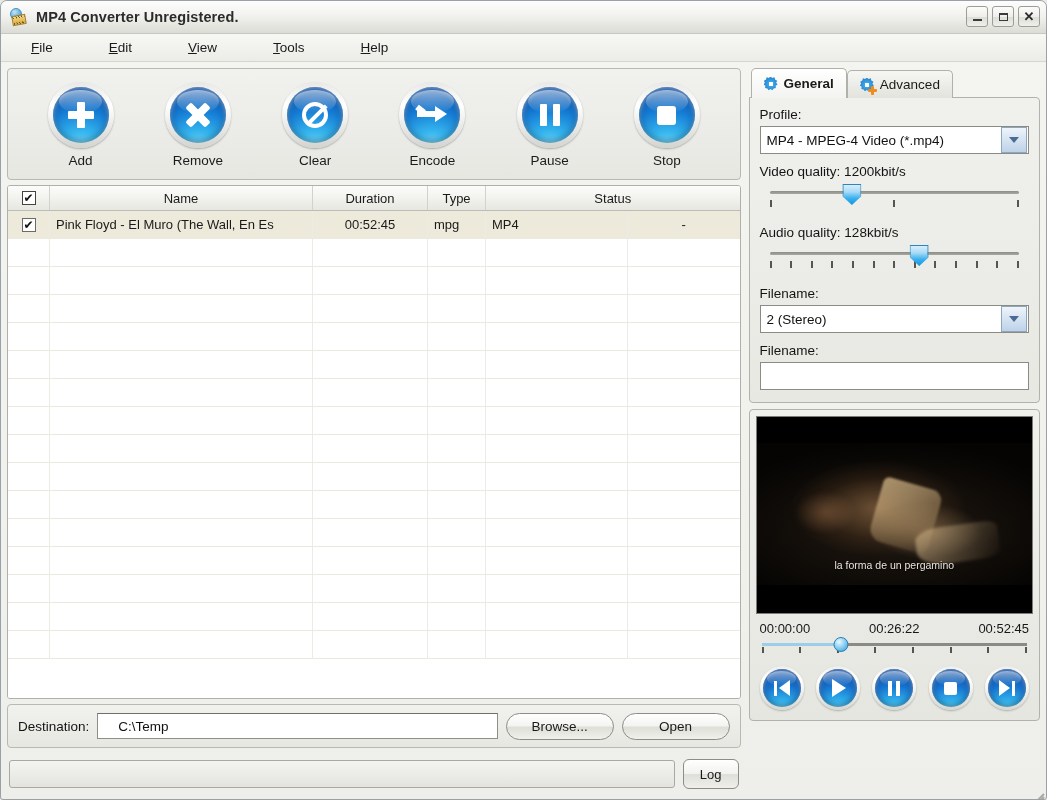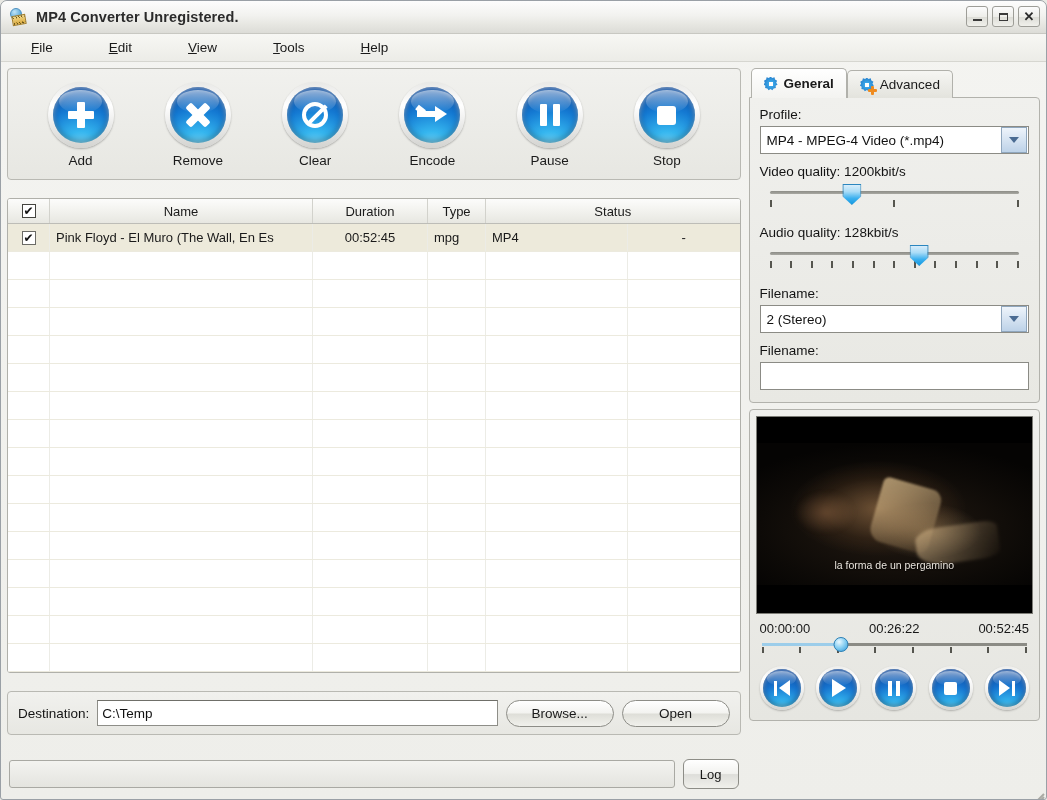--- a/index.html
+++ b/index.html
@@ -89,21 +89,21 @@
   
   .body-area {
     position: relative;
     height: 739px;
     padding: 6px;
     display: flex; gap: 8px;
   }
 
   
   .left-col {
-    width: 735px; display: flex; flex-direction: column; gap: 18px;
+    width: 735px; display: flex; flex-direction: column; gap: 5px;
   }
   .panel {
     background: linear-gradient(to bottom, #f1f1ee, #e7e7e2);
     border: 1px solid #b9b9b3;
     border-radius: 4px;
   }
 
   
   .toolbar {
     height: 112px;
@@ -230,21 +230,21 @@
     padding: 0 10px;
     gap: 8px;
   }
   .dest-label { font-size: 13.5px; color: #141414; }
   .dest-input {
     flex: 1; height: 26px;
     background: #fff;
     border: 1px solid #8e8e88;
     border-top-color: #6f6f69;
     font-size: 13.5px; color: #111;
-    padding: 0 4px;
+    padding: 0 20px;
     display: flex; align-items: center;
   }
   .pill-btn {
     height: 27px; min-width: 108px;
     border: 1px solid #8d8d87;
     border-radius: 14px;
     background: linear-gradient(to bottom, #ffffff 0%, #f3f3f0 48%, #dedeD8 52%, #f1f1ec 100%);
     font-size: 13.5px; color: #1a1a1a;
     display: flex; align-items: center; justify-content: center;
     cursor: pointer;

